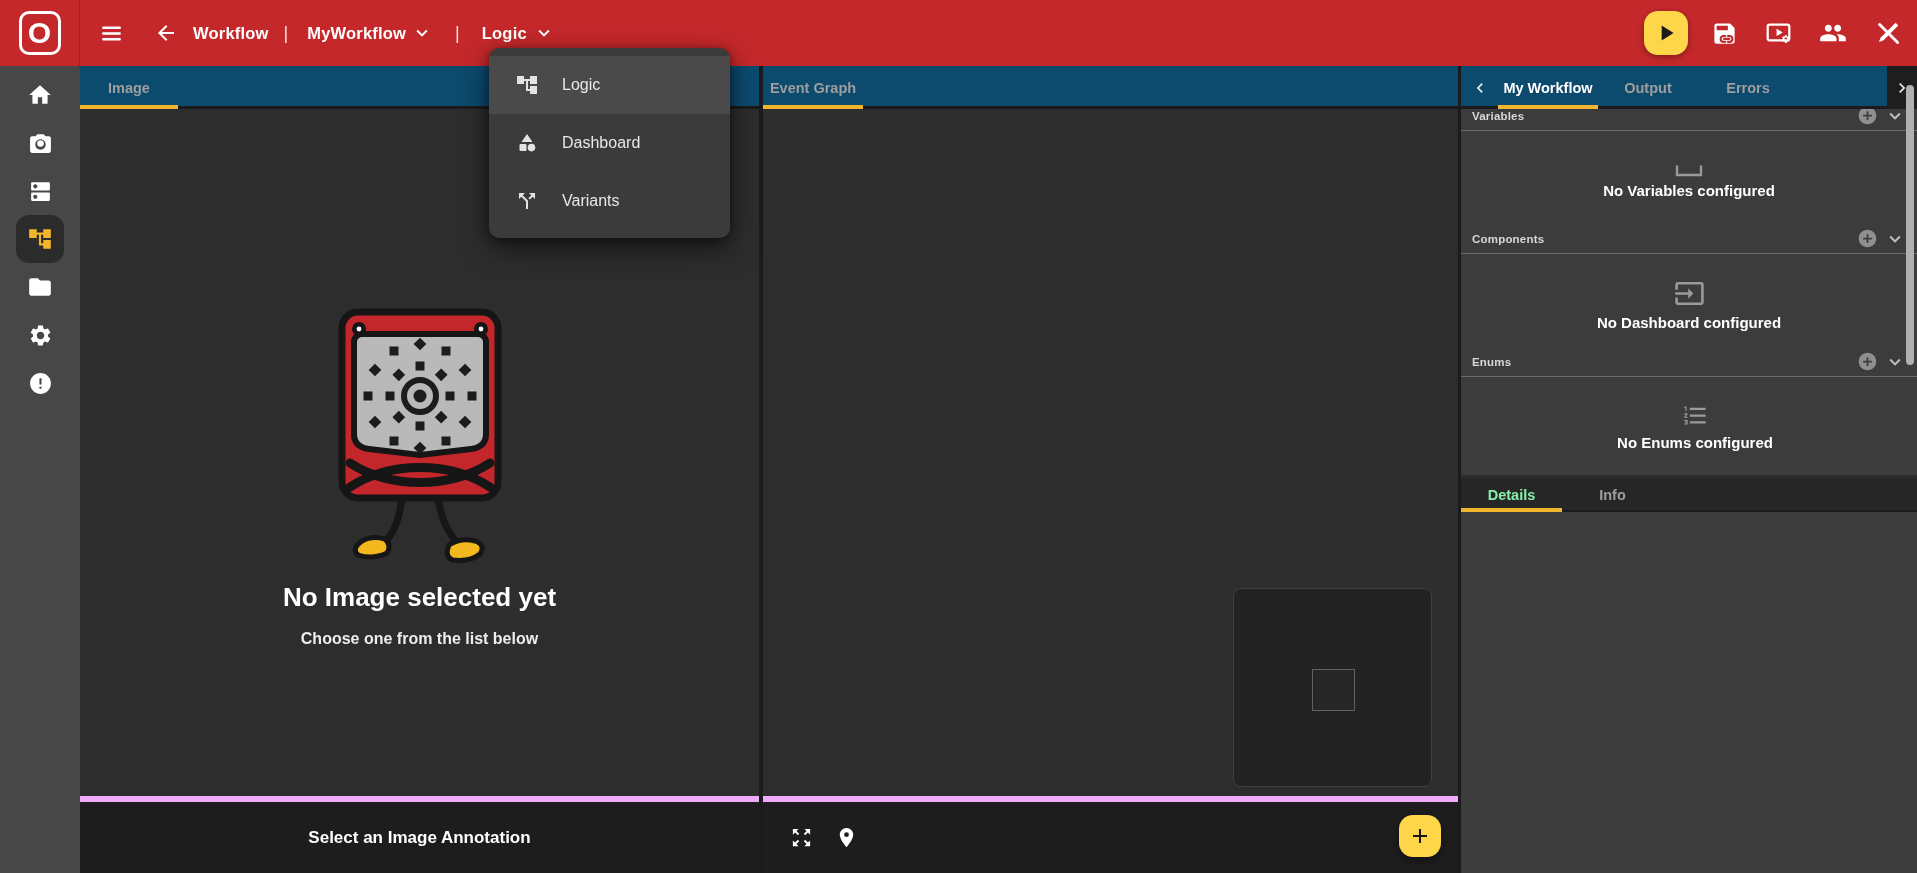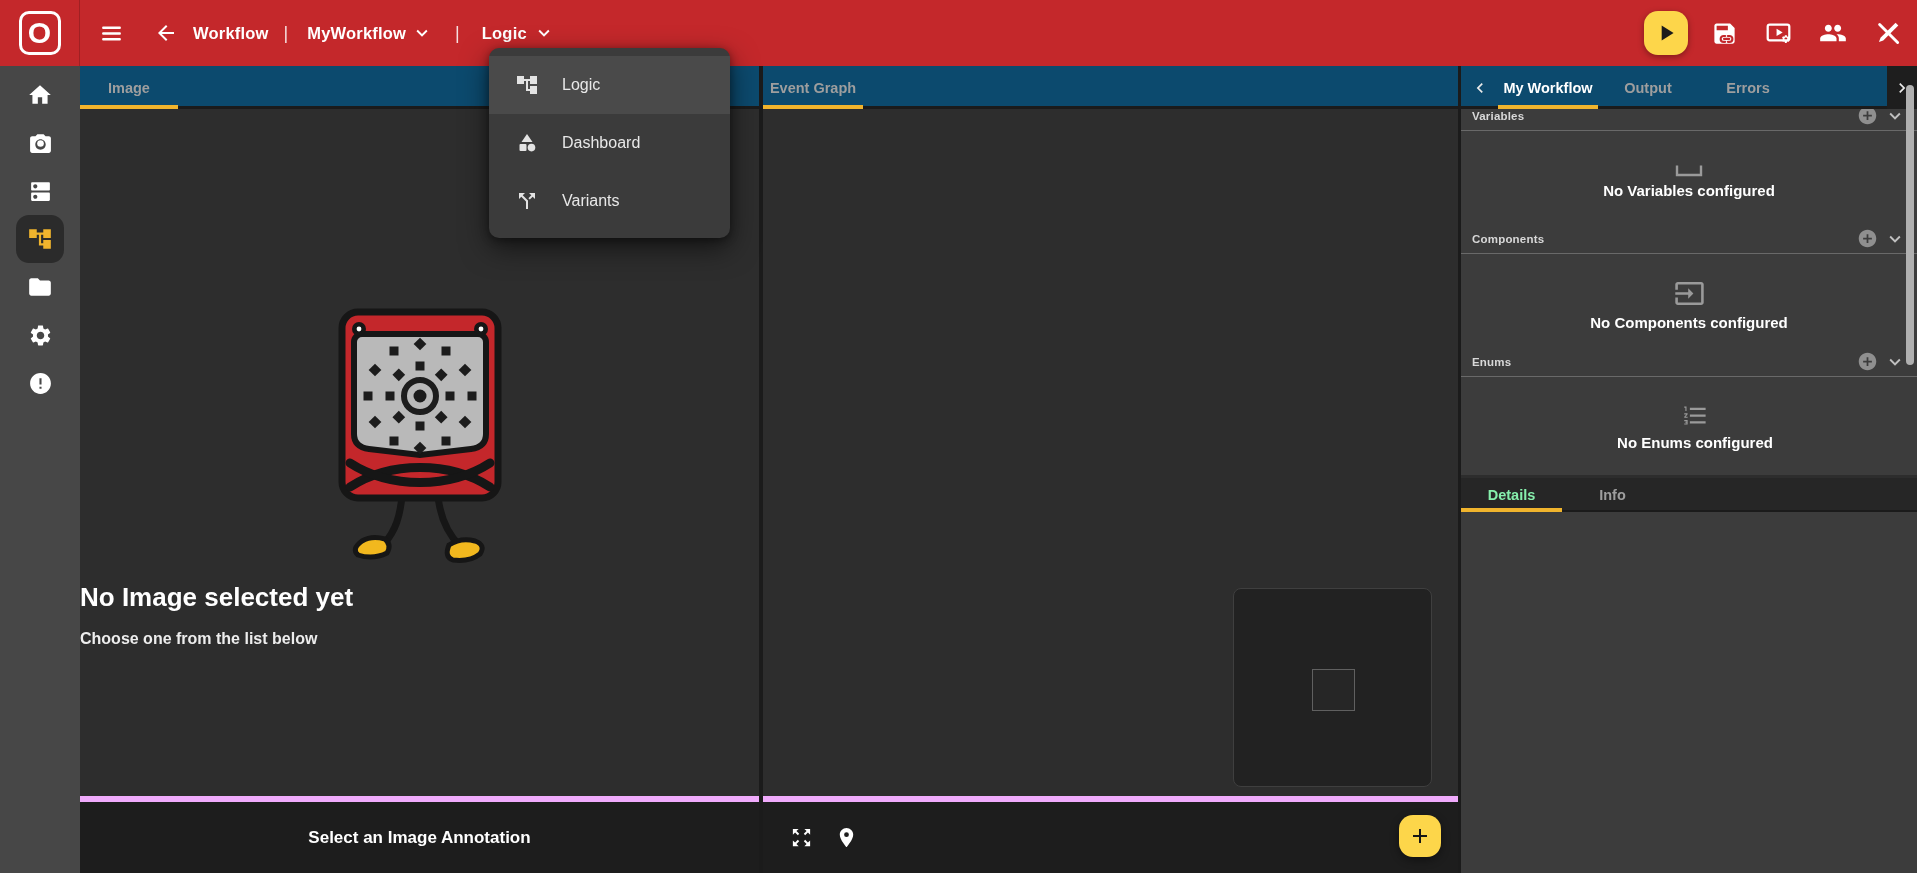--- a/index.html
+++ b/index.html
@@ -43,21 +43,21 @@
   .tab { position:relative; display:flex; align-items:center; justify-content:center;
     font-size:14.5px; font-weight:700; color:#9e9e9e; cursor:pointer; }
   .tab.active::after { content:""; position:absolute; left:0; right:0; bottom:0; height:4px; background:#f0b42d; z-index:2; }
   .tab.active.white-active { color:#fff; }
   .footerbar { position:absolute; left:0; right:0; bottom:0; height:77px; background:#1d1d1d;
     border-top:6px solid #f0abfc; display:flex; align-items:center; }
 
   
   .image-panel { left:80px; width:679px; }
   .image-panel .tab { width:98px; }
-  .empty-state { position:absolute; top:238px; left:0; right:0; color:#fff; }
+  .empty-state { position:absolute; top:238px; left:0; right:0; text-align:center; color:#fff; }
   .empty-state svg.mascot { margin:0 auto; }
   .empty-title { font-size:26px; font-weight:bold; margin-top:16px; color:#fff; }
   .empty-subtitle { font-size:16px; font-weight:bold; margin-top:17px; color:#ededed; }
   .image-footer-label { width:100%; text-align:center; font-size:17px; font-weight:bold; color:#fff; }
 
   
   .event-panel { left:763px; width:695px; }
   .event-panel .tab { width:100px; }
   .minimap { position:absolute; left:470px; top:522px; width:199px; height:199px;
     background:#222222; border:1px solid #3f3f3f; border-radius:8px; cursor:pointer; }
@@ -355,21 +355,21 @@
         <button class="rp-icon-btn">
           <svg width="22" height="22" viewBox="0 0 24 24" fill="currentColor">
               <path d="M7.41 8.59 12 13.17l4.59-4.58L18 10l-6 6-6-6z"></path>
             </svg>
         </button>
       </div>
       <div class="rp-empty" style="height:101px;">
         <svg width="31" height="31" viewBox="0 0 24 24" fill="#9a9a9a">
             <path d="M21 3.01H3c-1.1 0-2 .9-2 2V9h2V4.99h18v14.03H3V15H1v4.01c0 1.1.9 1.98 2 1.98h18c1.1 0 2-.88 2-1.98v-14c0-1.11-.9-2-2-2zM11 16l4-4-4-4v3H1v2h10v3z"></path>
           </svg>
-        <span class="rp-empty-text">No Components configured</span>
+        <span class="rp-empty-text">No Dashboard configured</span>
       </div>
 
       <div class="rp-header">
         <span class="rp-header-title">Enums</span>
         <button class="rp-icon-btn">
           <svg width="21" height="21" viewBox="0 0 24 24" fill="#8f8f8f">
               <path d="M12 2C6.48 2 2 6.48 2 12s4.48 10 10 10 10-4.48 10-10S17.52 2 12 2zm5 11h-4v4h-2v-4H7v-2h4V7h2v4h4v2z"></path>
             </svg>
         </button>
         <button class="rp-icon-btn">

